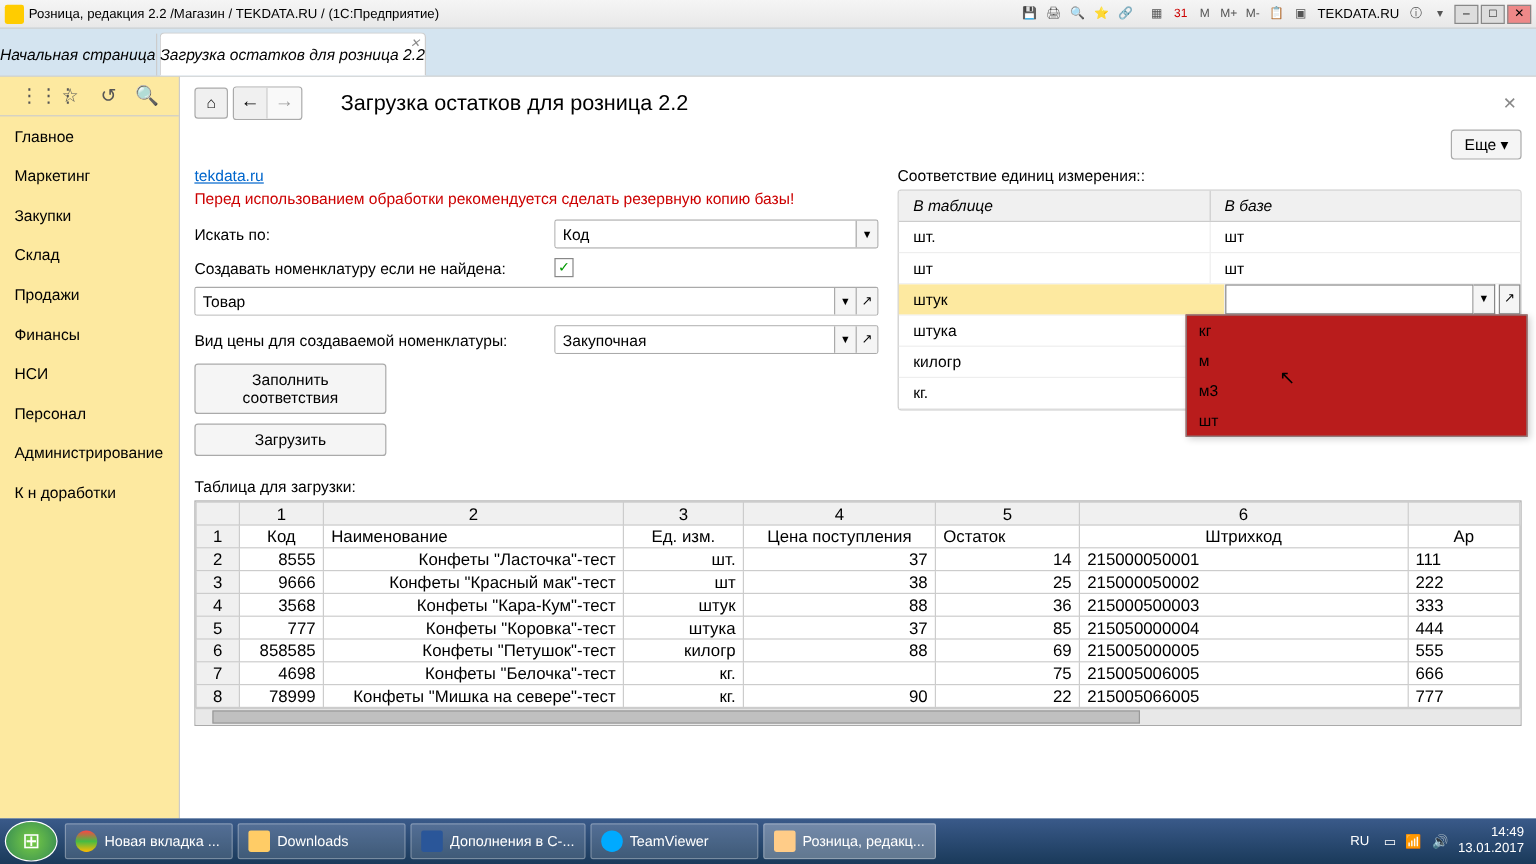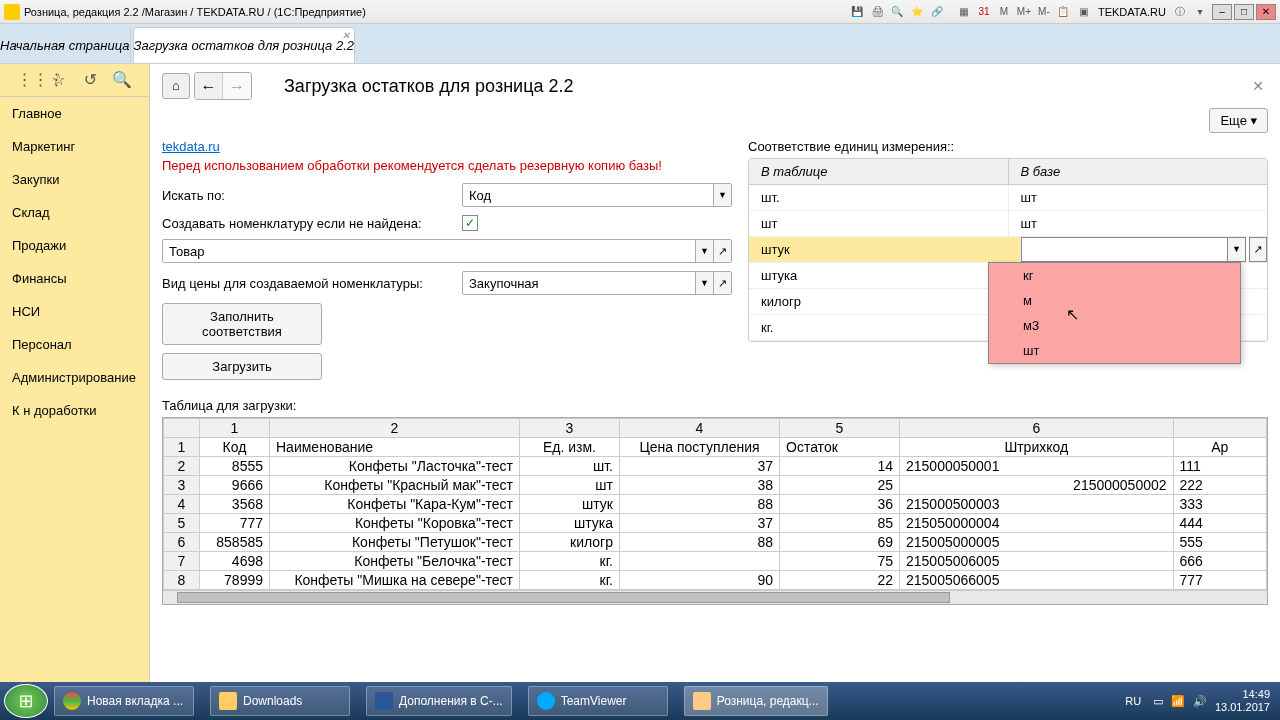--- a/index.html
+++ b/index.html
@@ -70,42 +70,42 @@
 .unit-table .urow { display: flex; border-bottom: 1px solid #eee; }
 .unit-table .urow .ucell { flex: 1; padding: 5px 12px; font-size: 13px; }
 .unit-table .urow .ucell:first-child { border-right: 1px solid #eee; }
 .unit-table .urow.selected .ucell:first-child { background: #fde9a0; }
 .unit-table .urow.selected .ucell:last-child { display: flex; padding: 0; }
 .unit-table .urow.selected .ucell:last-child input { flex: 1; border: 1px solid #888; padding: 4px 6px; font-size: 13px; outline: none; }
 .unit-table .urow.selected .dd2 { width: 18px; border: 1px solid #888; border-left: none; text-align: center; line-height: 22px; font-size: 9px; cursor: pointer; background: #f5f5f5; }
 .unit-table .urow.selected .ext2 { width: 18px; margin-left: 3px; border: 1px solid #888; text-align: center; line-height: 22px; font-size: 11px; cursor: pointer; background: #f5f5f5; }
 
 
-.dropdown { position: absolute; left: 240px; top: 123px; width: 253px; background: #fca5a5; border: 1px solid #888; box-shadow: 2px 2px 6px rgba(0,0,0,0.2); z-index: 10; padding-left: 24px; }
+.dropdown { position: absolute; left: 240px; top: 123px; width: 285px; background: #b91c1c; border: 1px solid #888; box-shadow: 2px 2px 6px rgba(0,0,0,0.2); z-index: 10; }
 .dropdown .dop { padding: 5px 10px; font-size: 13px; cursor: pointer; }
 
 .cursor { position: absolute; font-size: 16px; pointer-events: none; z-index: 20; }
 
 
 .grid-wrap { margin-top: 10px; }
 .grid { border: 1px solid #aaa; }
 .grid table { border-collapse: collapse; width: 100%; font-size: 14px; }
 .grid th, .grid td { border: 1px solid #ccc; padding: 1px 6px; white-space: nowrap; }
 .grid .rowhdr { background: #f0f0f0; text-align: center; width: 36px; }
 .grid .colhdr { background: #f0f0f0; text-align: center; font-weight: normal; }
 .grid thead th { background: #f0f0f0; font-weight: normal; }
 .grid .r-right { text-align: right; }
 .grid .hscroll { height: 14px; background: #e8e8e8; border-top: 1px solid #ccc; position: relative; }
 .grid .hscroll .thumb { position: absolute; left: 14px; width: 70%; top: 1px; bottom: 1px; background: #c0c0c0; border: 1px solid #999; }
 
 
 .taskbar { position: absolute; bottom: 0; left: 0; right: 0; height: 38px; background: linear-gradient(#3a5a8a, #1a3a5a); display: flex; align-items: center; padding: 0 4px; }
 .start { width: 44px; height: 34px; background: radial-gradient(circle, #7c4, #385); border-radius: 50%; border: 1px solid #fff; cursor: pointer; margin-right: 6px; display:flex; align-items:center; justify-content:center; }
 .start::after { content: "⊞"; color: #fff; font-size: 18px; }
-.task { display: flex; align-items: center; min-width: 140px; height: 30px; background: rgba(255,255,255,0.15); border: 1px solid rgba(255,255,255,0.3); border-radius: 2px; margin-right: 16px; padding: 0 8px; cursor: pointer; color: #fff; font-size: 12px; gap: 6px; }
+.task { display: flex; align-items: center; min-width: 140px; height: 30px; background: rgba(255,255,255,0.15); border: 1px solid rgba(255,255,255,0.3); border-radius: 2px; margin-right: 4px; padding: 0 8px; cursor: pointer; color: #fff; font-size: 12px; gap: 6px; }
 .task .ticon { width: 18px; height: 18px; background: #fc8; border-radius: 2px; }
 .task.chrome .ticon { background: linear-gradient(#f44,#4b4,#fb0); border-radius:50%; }
 .task.folder .ticon { background: #fc6; }
 .task.word .ticon { background: #2a5699; }
 .task.tv .ticon { background: #0af; border-radius:50%; }
 .task.active { background: rgba(255,255,255,0.3); }
 .tray { margin-left: auto; display: flex; align-items: center; color: #fff; font-size: 11px; gap: 8px; }
 .tray .clock { text-align: right; line-height: 1.2; padding-right: 6px; }
 .tray .lang { padding: 2px 4px; }
 </style>
@@ -307,21 +307,21 @@
                 <td style="text-align: left;">215000050001</td>
                 <td style="text-align: left;">111</td>
               </tr>
               <tr>
                 <td class="rowhdr">3</td>
                 <td class="r-right" style="text-align: right;">9666</td>
                 <td style="text-align: right;">Конфеты "Красный мак"-тест</td>
                 <td class="r-right" style="text-align: right;">шт</td>
                 <td class="r-right" style="text-align: right;">38</td>
                 <td class="r-right" style="text-align: right;">25</td>
-                <td style="text-align: right;">215000050002</td>
+                <td style="text-align: left;">215000050002</td>
                 <td style="text-align: left;">222</td>
               </tr>
               <tr>
                 <td class="rowhdr">4</td>
                 <td class="r-right" style="text-align: right;">3568</td>
                 <td style="text-align: right;">Конфеты "Кара-Кум"-тест</td>
                 <td class="r-right" style="text-align: right;">штук</td>
                 <td class="r-right" style="text-align: right;">88</td>
                 <td class="r-right" style="text-align: right;">36</td>
                 <td style="text-align: left;">215000500003</td>

